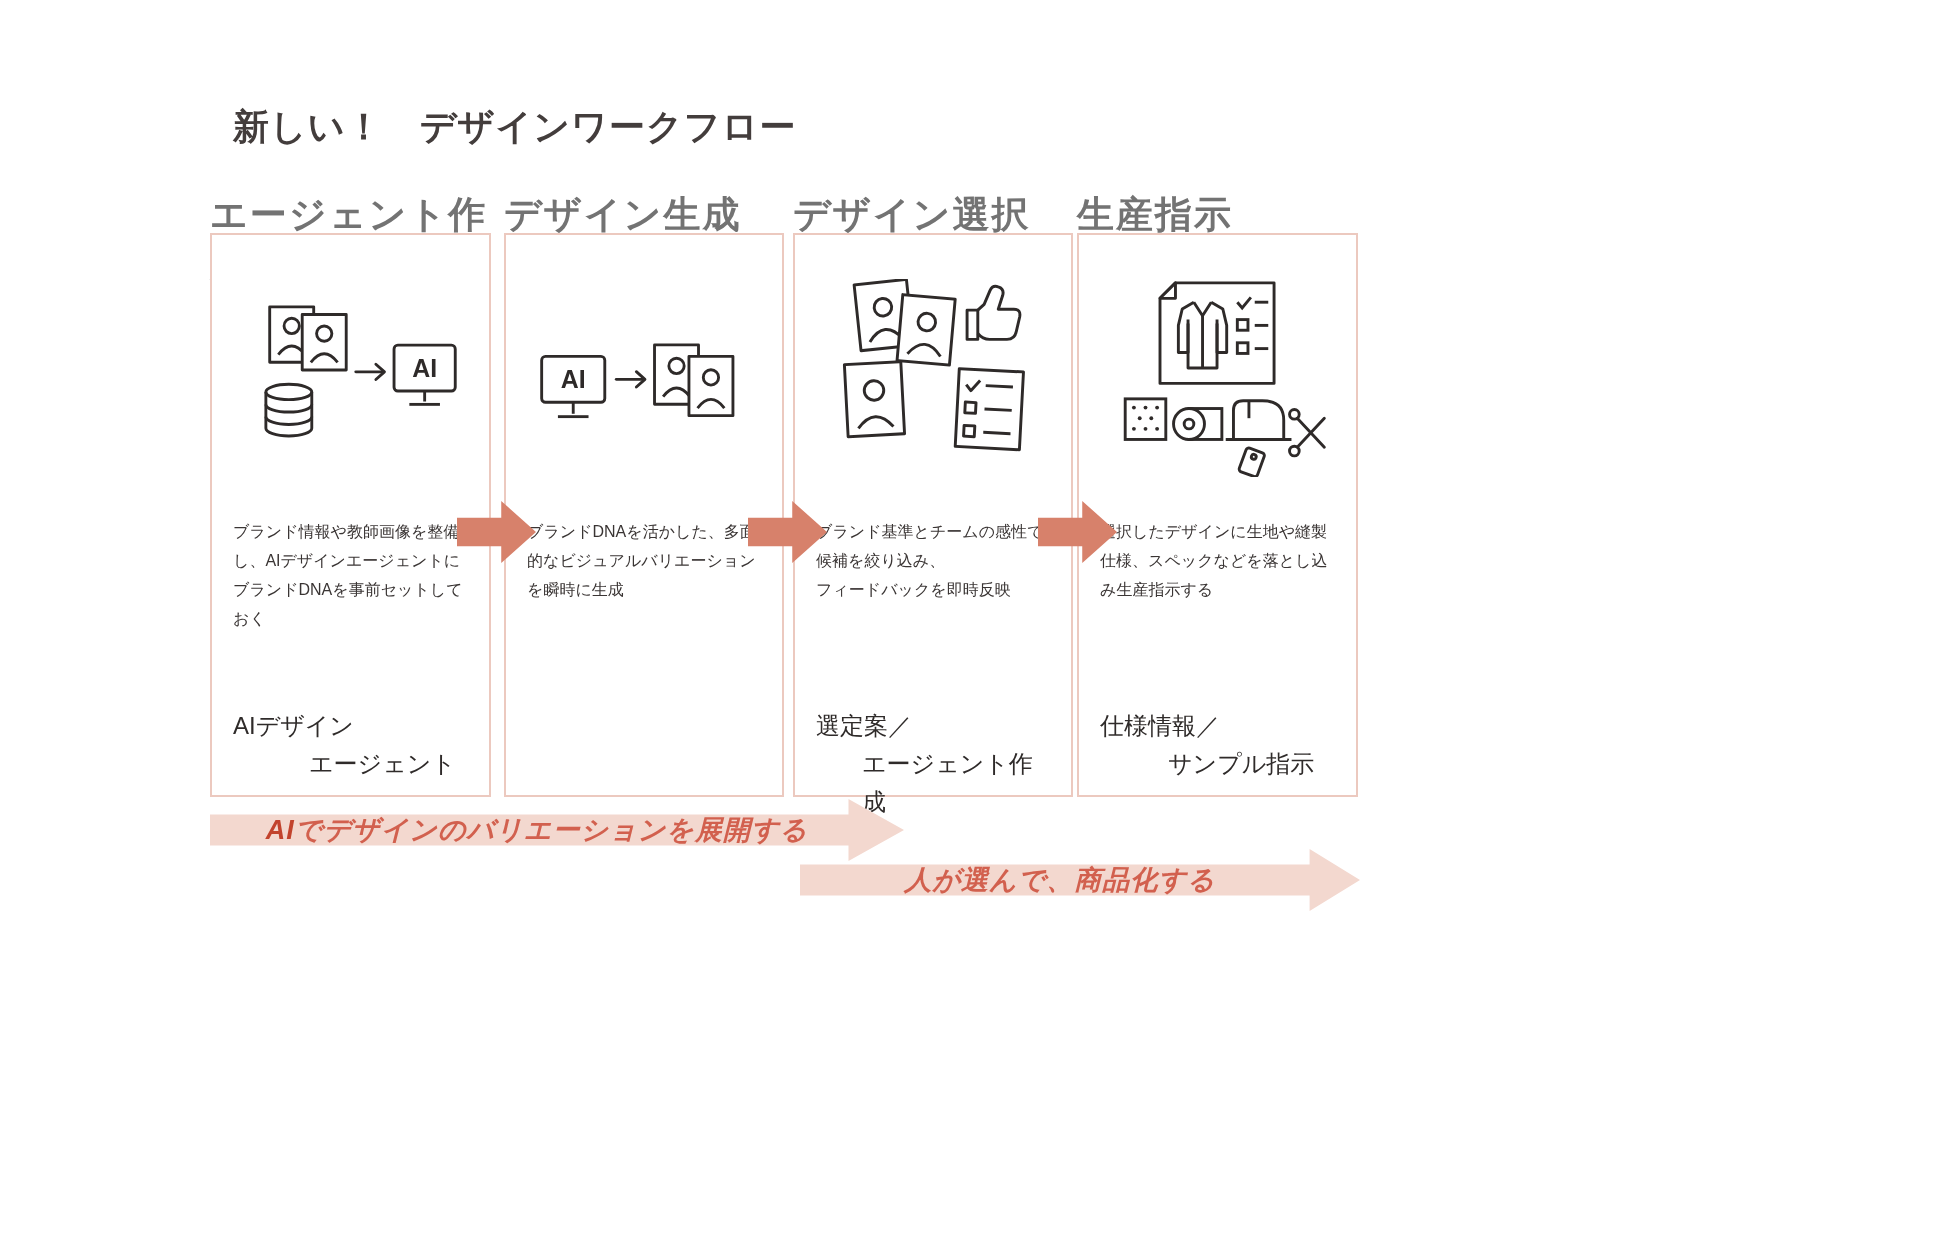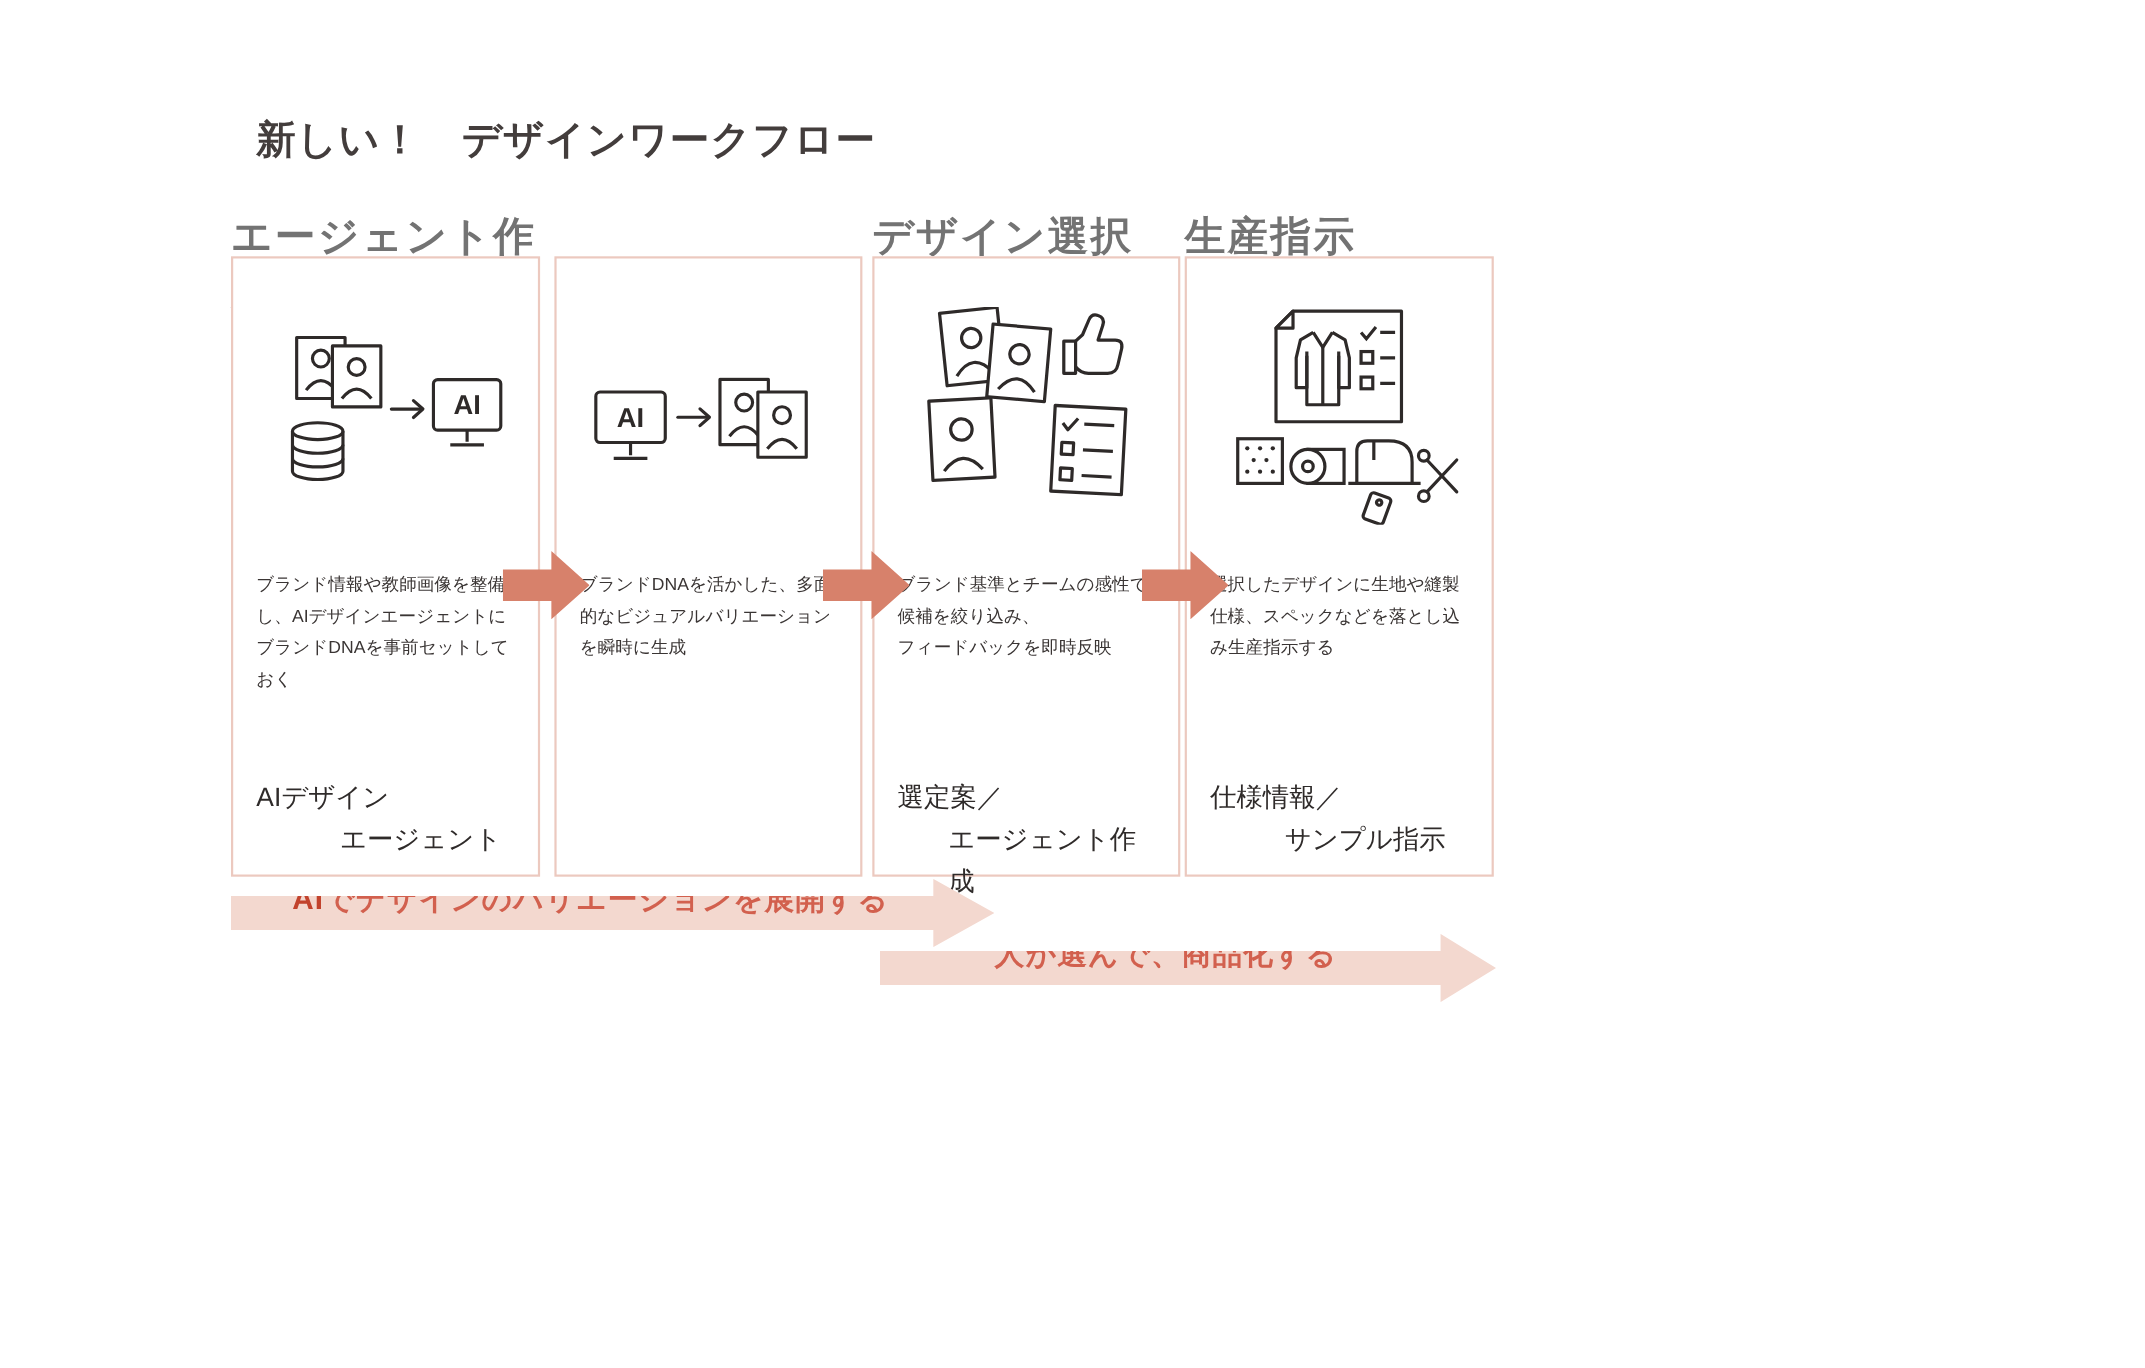--- a/index.html
+++ b/index.html
@@ -35,21 +35,21 @@
     font-size:24px; font-weight:400; color:#2f2b2a; line-height:38px;
   }
 
   .flow-arrow {
     position:absolute; top:501px; width:79px; height:62px; background:#d7816b;
     clip-path:polygon(0 27%, 56% 27%, 56% 0, 100% 50%, 56% 100%, 56% 73%, 0 73%);
   }
 
   .band {
     position:absolute; background:#f3d8cf;
-    display:flex; align-items:flex-start; justify-content:center;
+    display:flex; align-items:center; justify-content:center;font-style:italic;
   }
   .band1 {
     left:210px; top:799px; width:694px; height:62px;
     clip-path:polygon(0 25%, 92% 25%, 92% 0, 100% 50%, 92% 100%, 92% 75%, 0 75%);
   }
   .band2 {
     left:800px; top:849px; width:560px; height:62px;
     clip-path:polygon(0 25%, 91% 25%, 91% 0, 100% 50%, 91% 100%, 91% 75%, 0 75%);
   }
   .band-text { font-size:27px; font-weight:700; color:#d2604e; letter-spacing:1px; padding-right:40px; }
@@ -58,20 +58,21 @@
   svg text { font-family:"Liberation Sans", sans-serif; }
 </style>
 </head>
 <body>
 
 <div class="stage">
 
   <div class="title">新しい！　デザインワークフロー</div>
 
   <div class="col-header" style="left:210px;width:281px">エージェント作成</div>
+  <div class="col-header" style="left:504px;width:280px">デザイン生成</div>
   <div class="col-header" style="left:793px;width:280px">デザイン選択</div>
   <div class="col-header" style="left:1077px;width:281px">生産指示</div>
 
   <div class="box" style="left:210px;width:281px">
     <div class="icon" style="top:68px;width:220px">
       <svg viewBox="0 0 230 150">
         <g stroke="#2e2a29" stroke-width="3" stroke-linejoin="round">
           <rect x="30" y="4" width="46" height="58" fill="#ffffff"></rect>
           <circle cx="53" cy="24" r="8" fill="none"></circle>
           <path d="M39 54 q14 -18 28 0" fill="none"></path>

